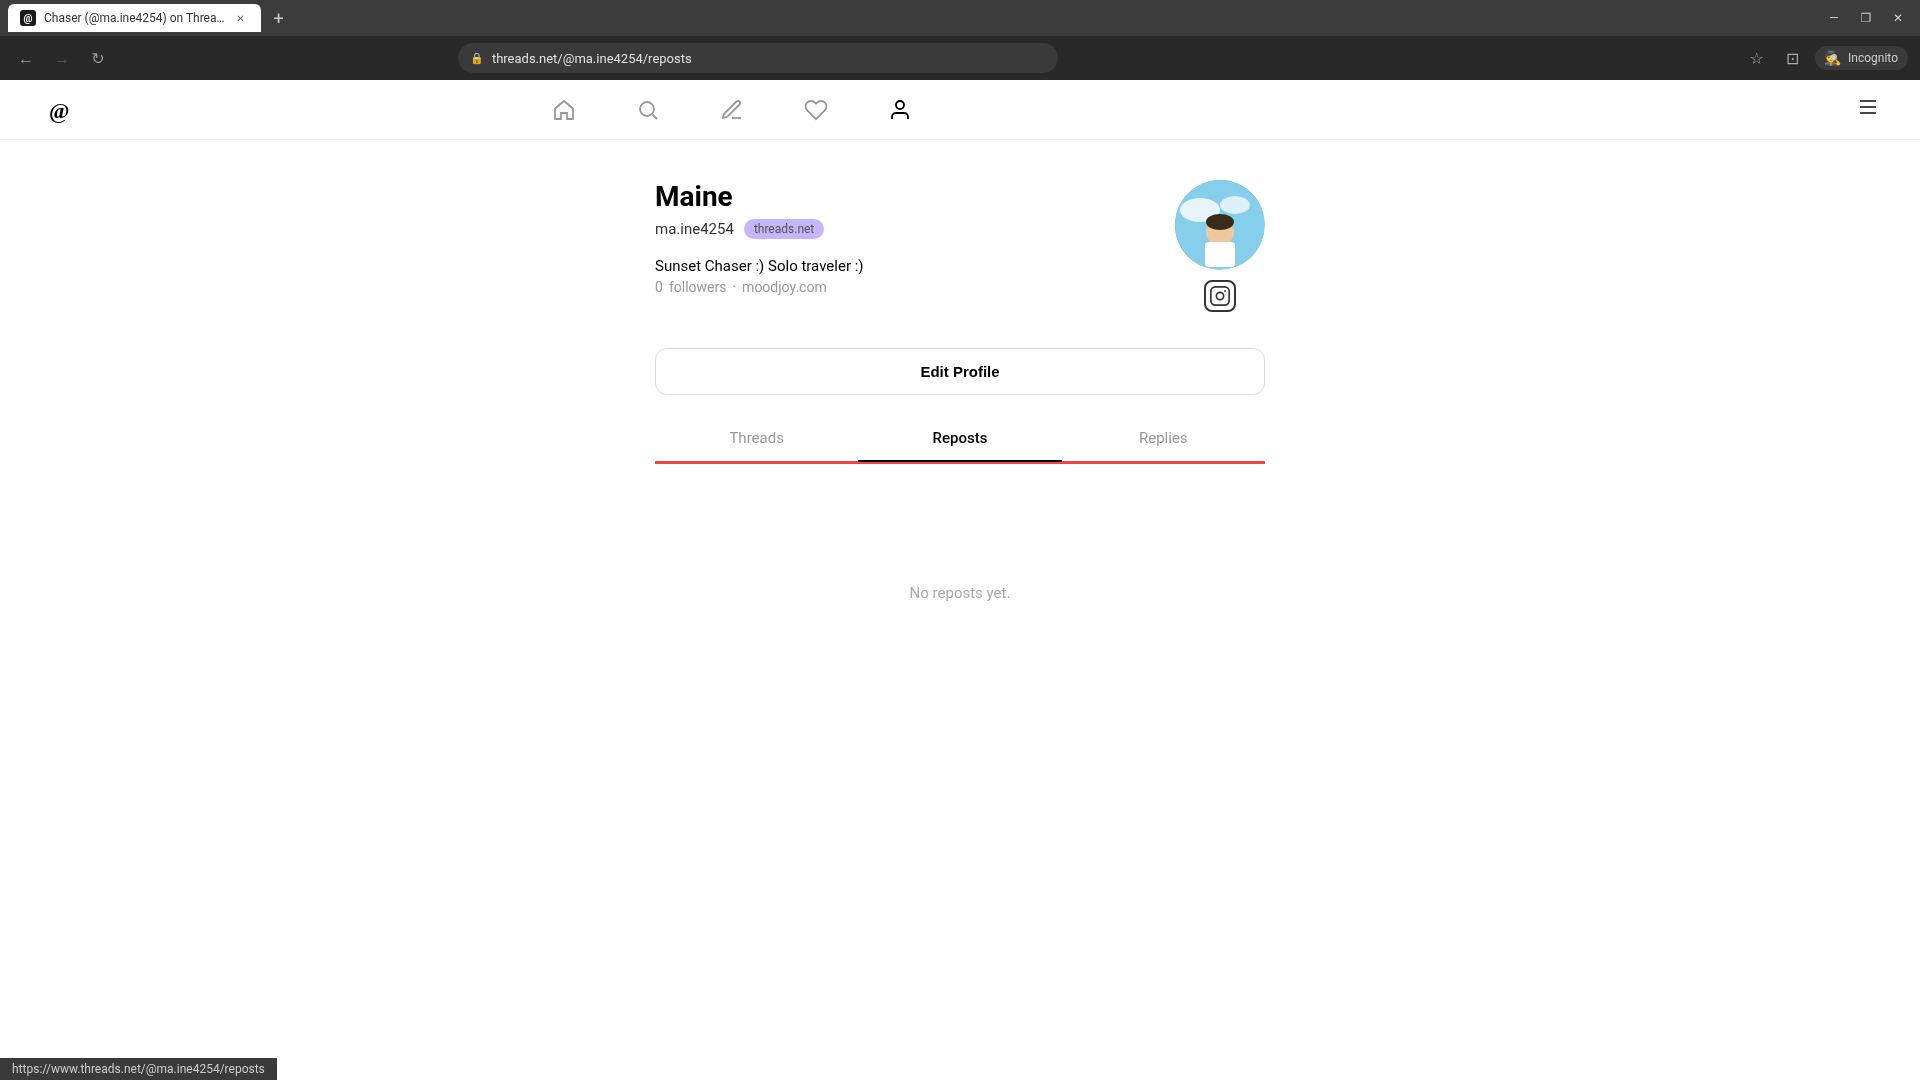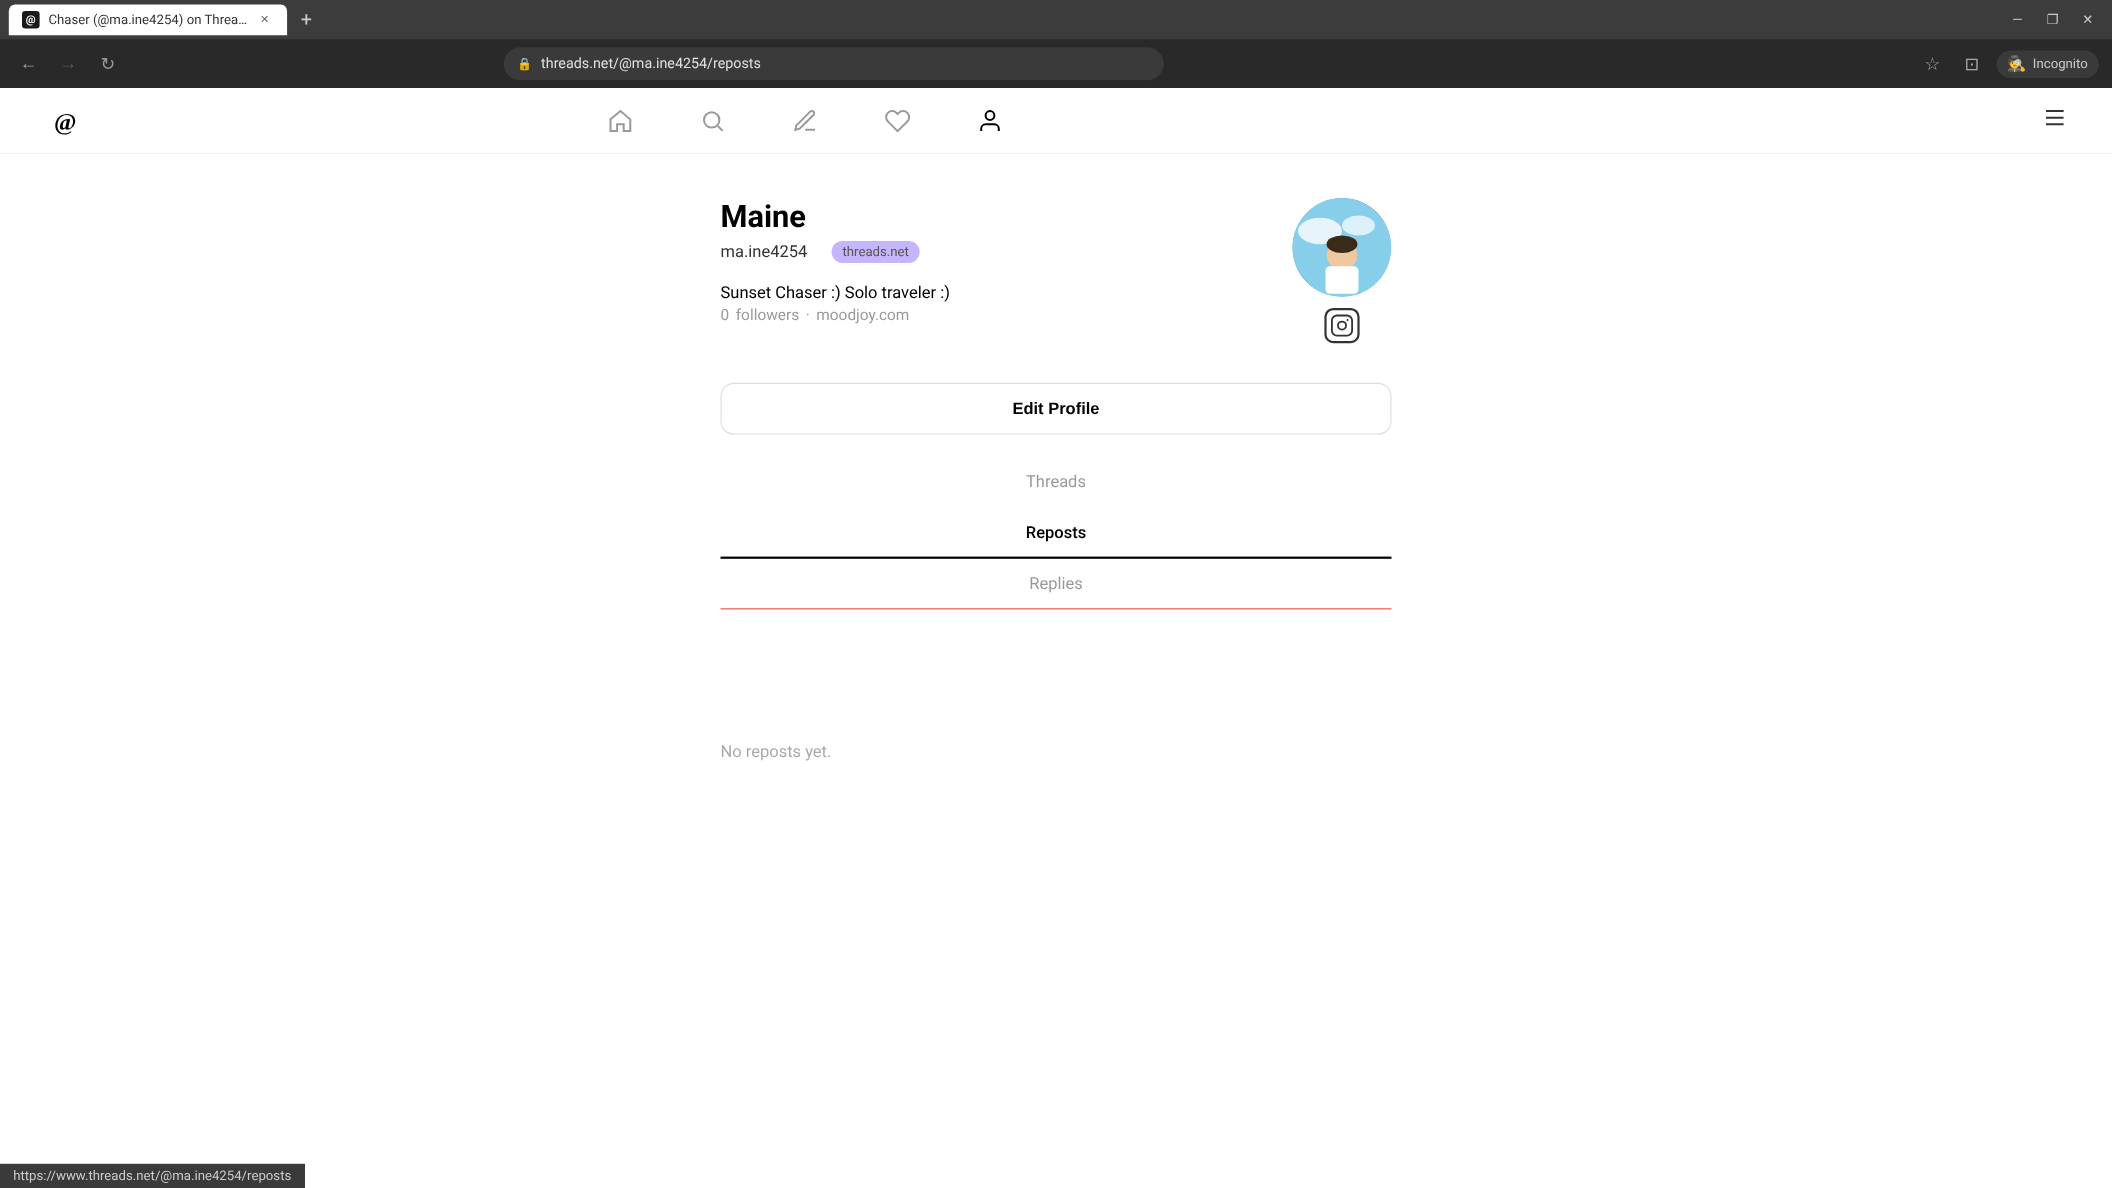--- a/index.html
+++ b/index.html
@@ -227,21 +227,21 @@
     }
     .profile-name {
       font-size: 28px;
       font-weight: 700;
       color: #000;
       margin-bottom: 6px;
     }
     .profile-username-row {
       display: flex;
       align-items: center;
-      gap: 22px;
+      gap: 10px;
       margin-bottom: 16px;
     }
     .profile-username {
       font-size: 15px;
       color: #333;
     }
     .threads-badge {
       background: #c4b5fd;
       border-radius: 20px;
       padding: 3px 10px;
@@ -293,23 +293,22 @@
       background: #fff;
       font-size: 15px;
       font-weight: 600;
       color: #000;
       cursor: pointer;
       margin-top: 20px;
       margin-bottom: 20px;
     }
     .profile-tabs {
       display: flex;
-      border-bottom: 1px solid #ef4444;
+      border-bottom: 3px solid #ef4444;
       margin-bottom: 40px;
-      flex-direction: column;
     }
     .profile-tab {
       flex: 1;
       text-align: center;
       padding: 14px;
       font-size: 15px;
       color: #999;
       cursor: pointer;
       position: relative;
     }
@@ -320,20 +319,21 @@
     .profile-tab.active::after {
       content: '';
       position: absolute;
       bottom: -1px;
       left: 0;
       right: 0;
       height: 2px;
       background: #000;
     }
     .no-reposts {
+      text-align: center;
       padding: 80px 0;
       font-size: 15px;
       color: #aaa;
     }
 
     
     .status-bar {
       position: fixed;
       bottom: 0;
       left: 0;

